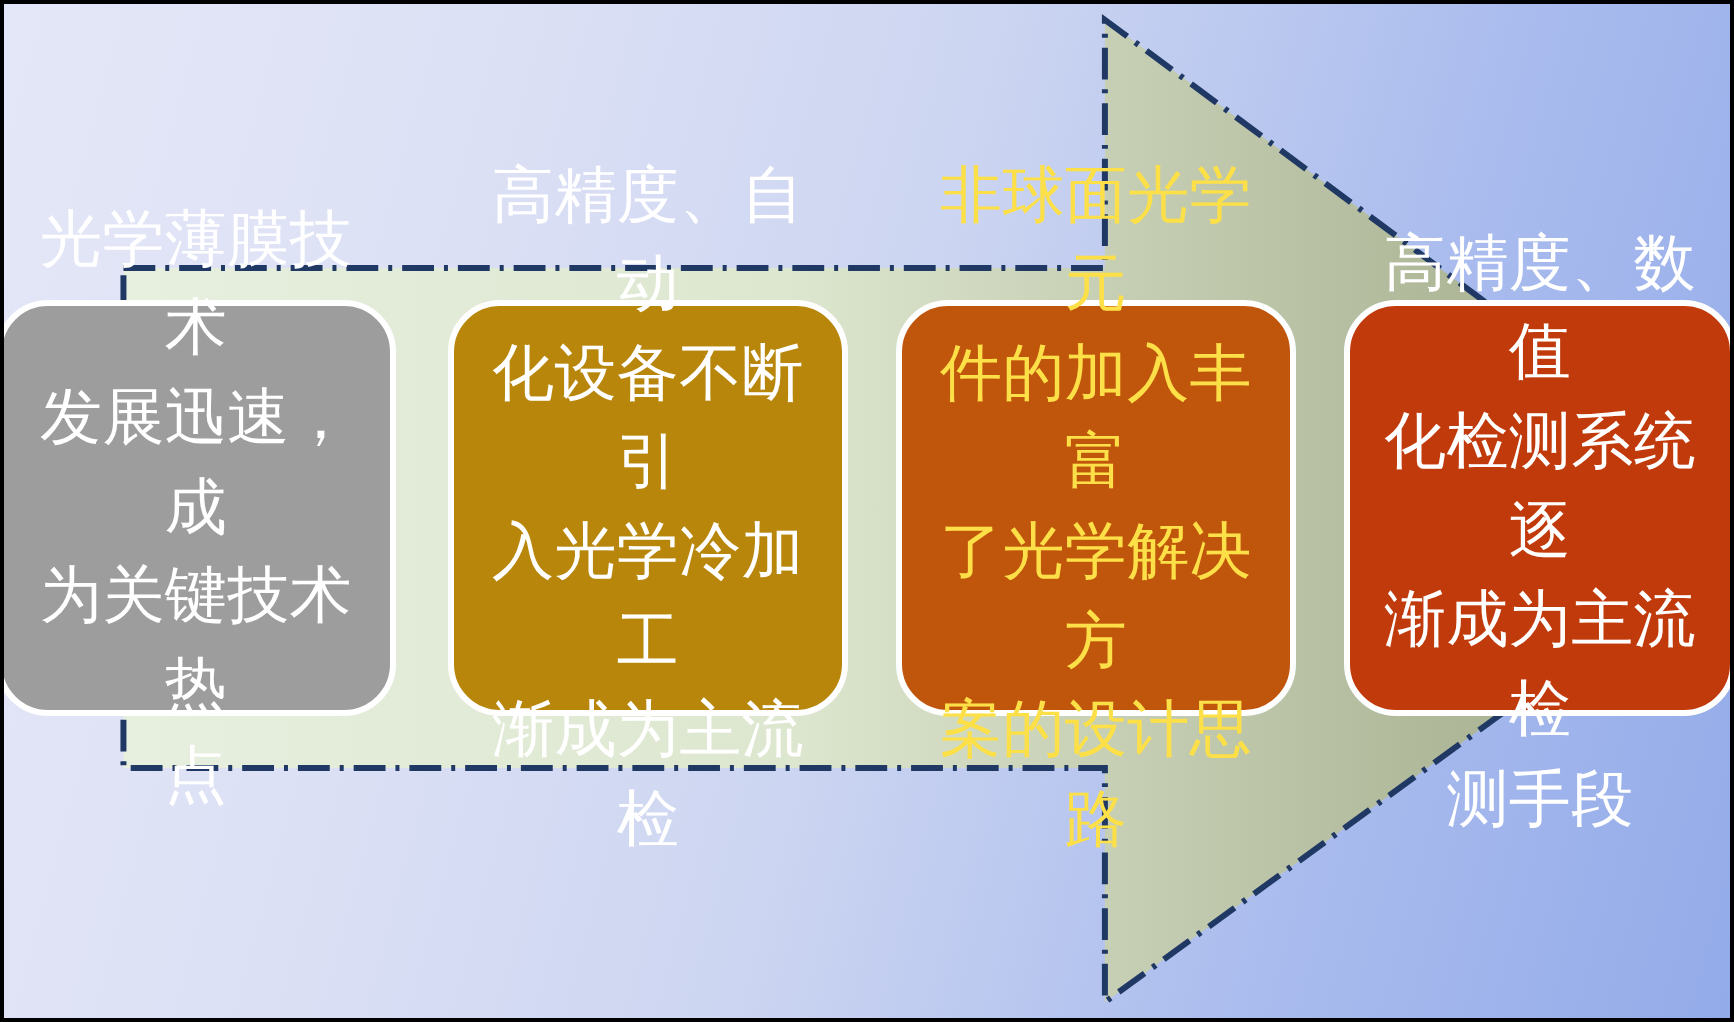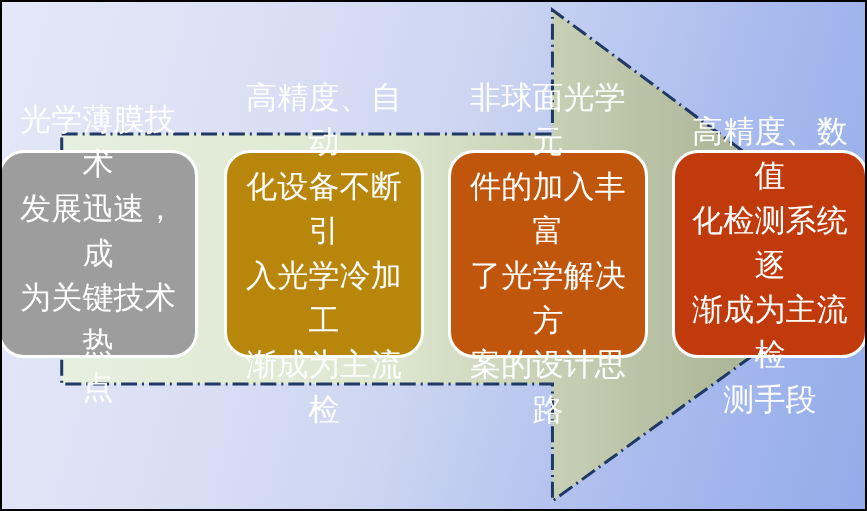--- a/index.html
+++ b/index.html
@@ -72,21 +72,21 @@
     </div>
 
     <div class="node n2" style="background: rgb(184, 134, 11); border-color: rgb(255, 255, 255);">
       <span class="label" style="color: rgb(255, 255, 255);">高精度、自动
 化设备不断引
 入光学冷加工
 渐成为主流检</span>
     </div>
 
     <div class="node n3" style="background: rgb(192, 85, 12); border-color: rgb(255, 255, 255);">
-      <span class="label" style="color: #ffffff;">非球面光学元
+      <span class="label" style="color: #fde047;">非球面光学元
 件的加入丰富
 了光学解决方
 案的设计思路</span>
     </div>
 
     <div class="node n4" style="background: rgb(193, 58, 11); border-color: rgb(255, 255, 255);">
       <span class="label" style="color: rgb(255, 255, 255); margin-top: 24px;">高精度、数值
 化检测系统逐
 渐成为主流检
 测手段</span>

